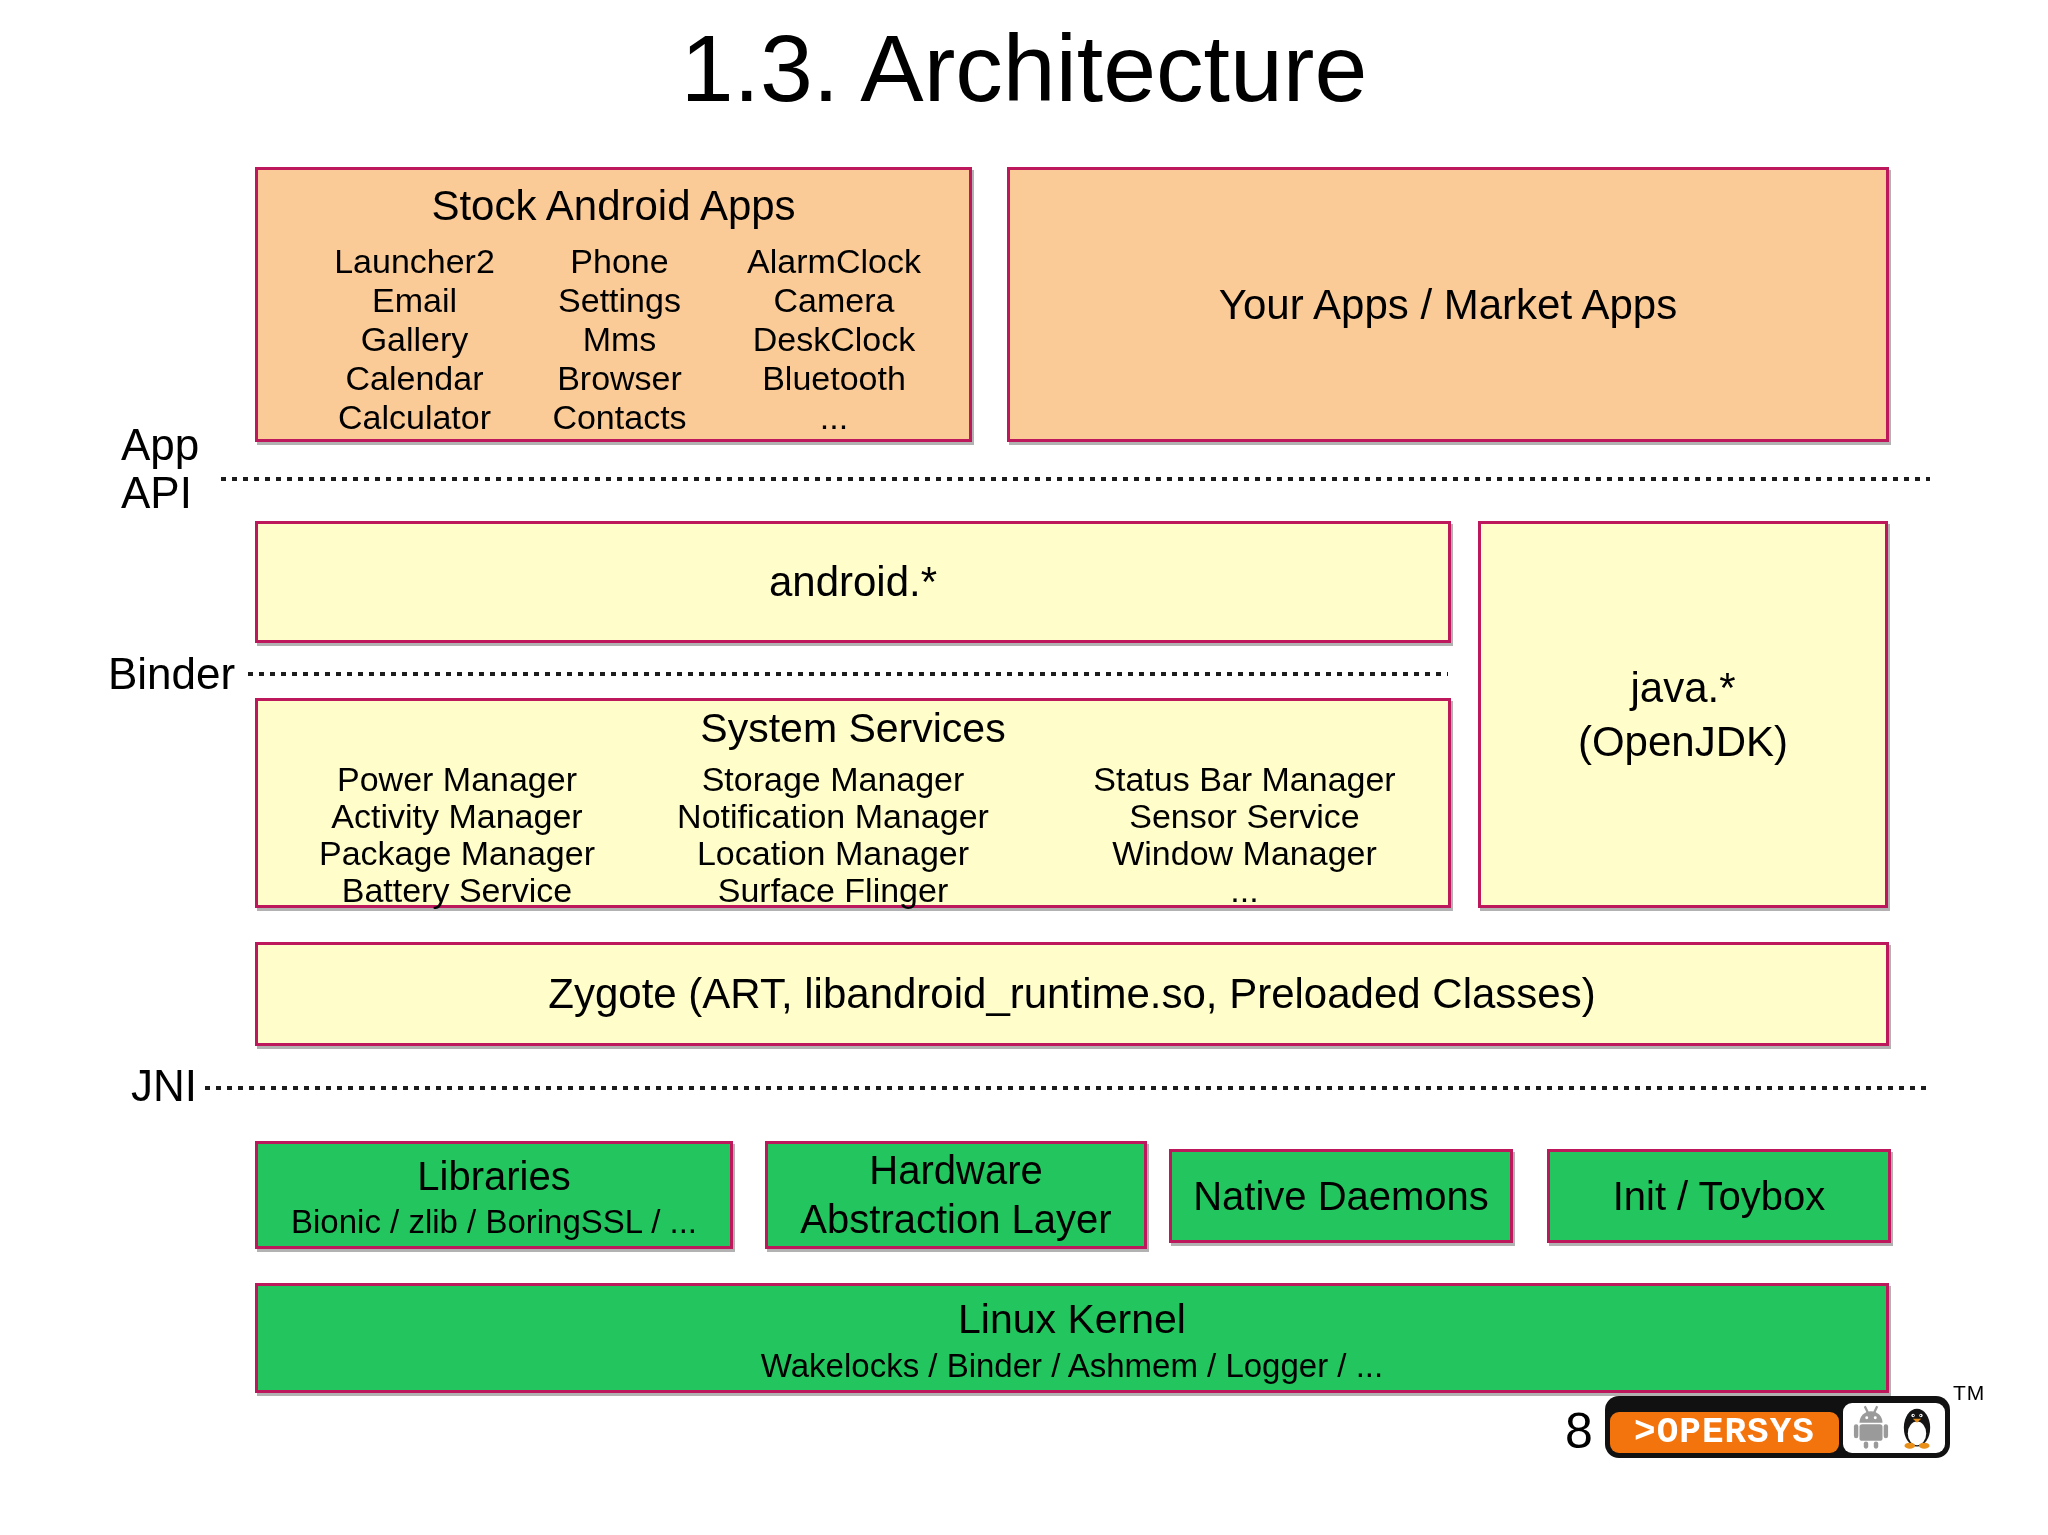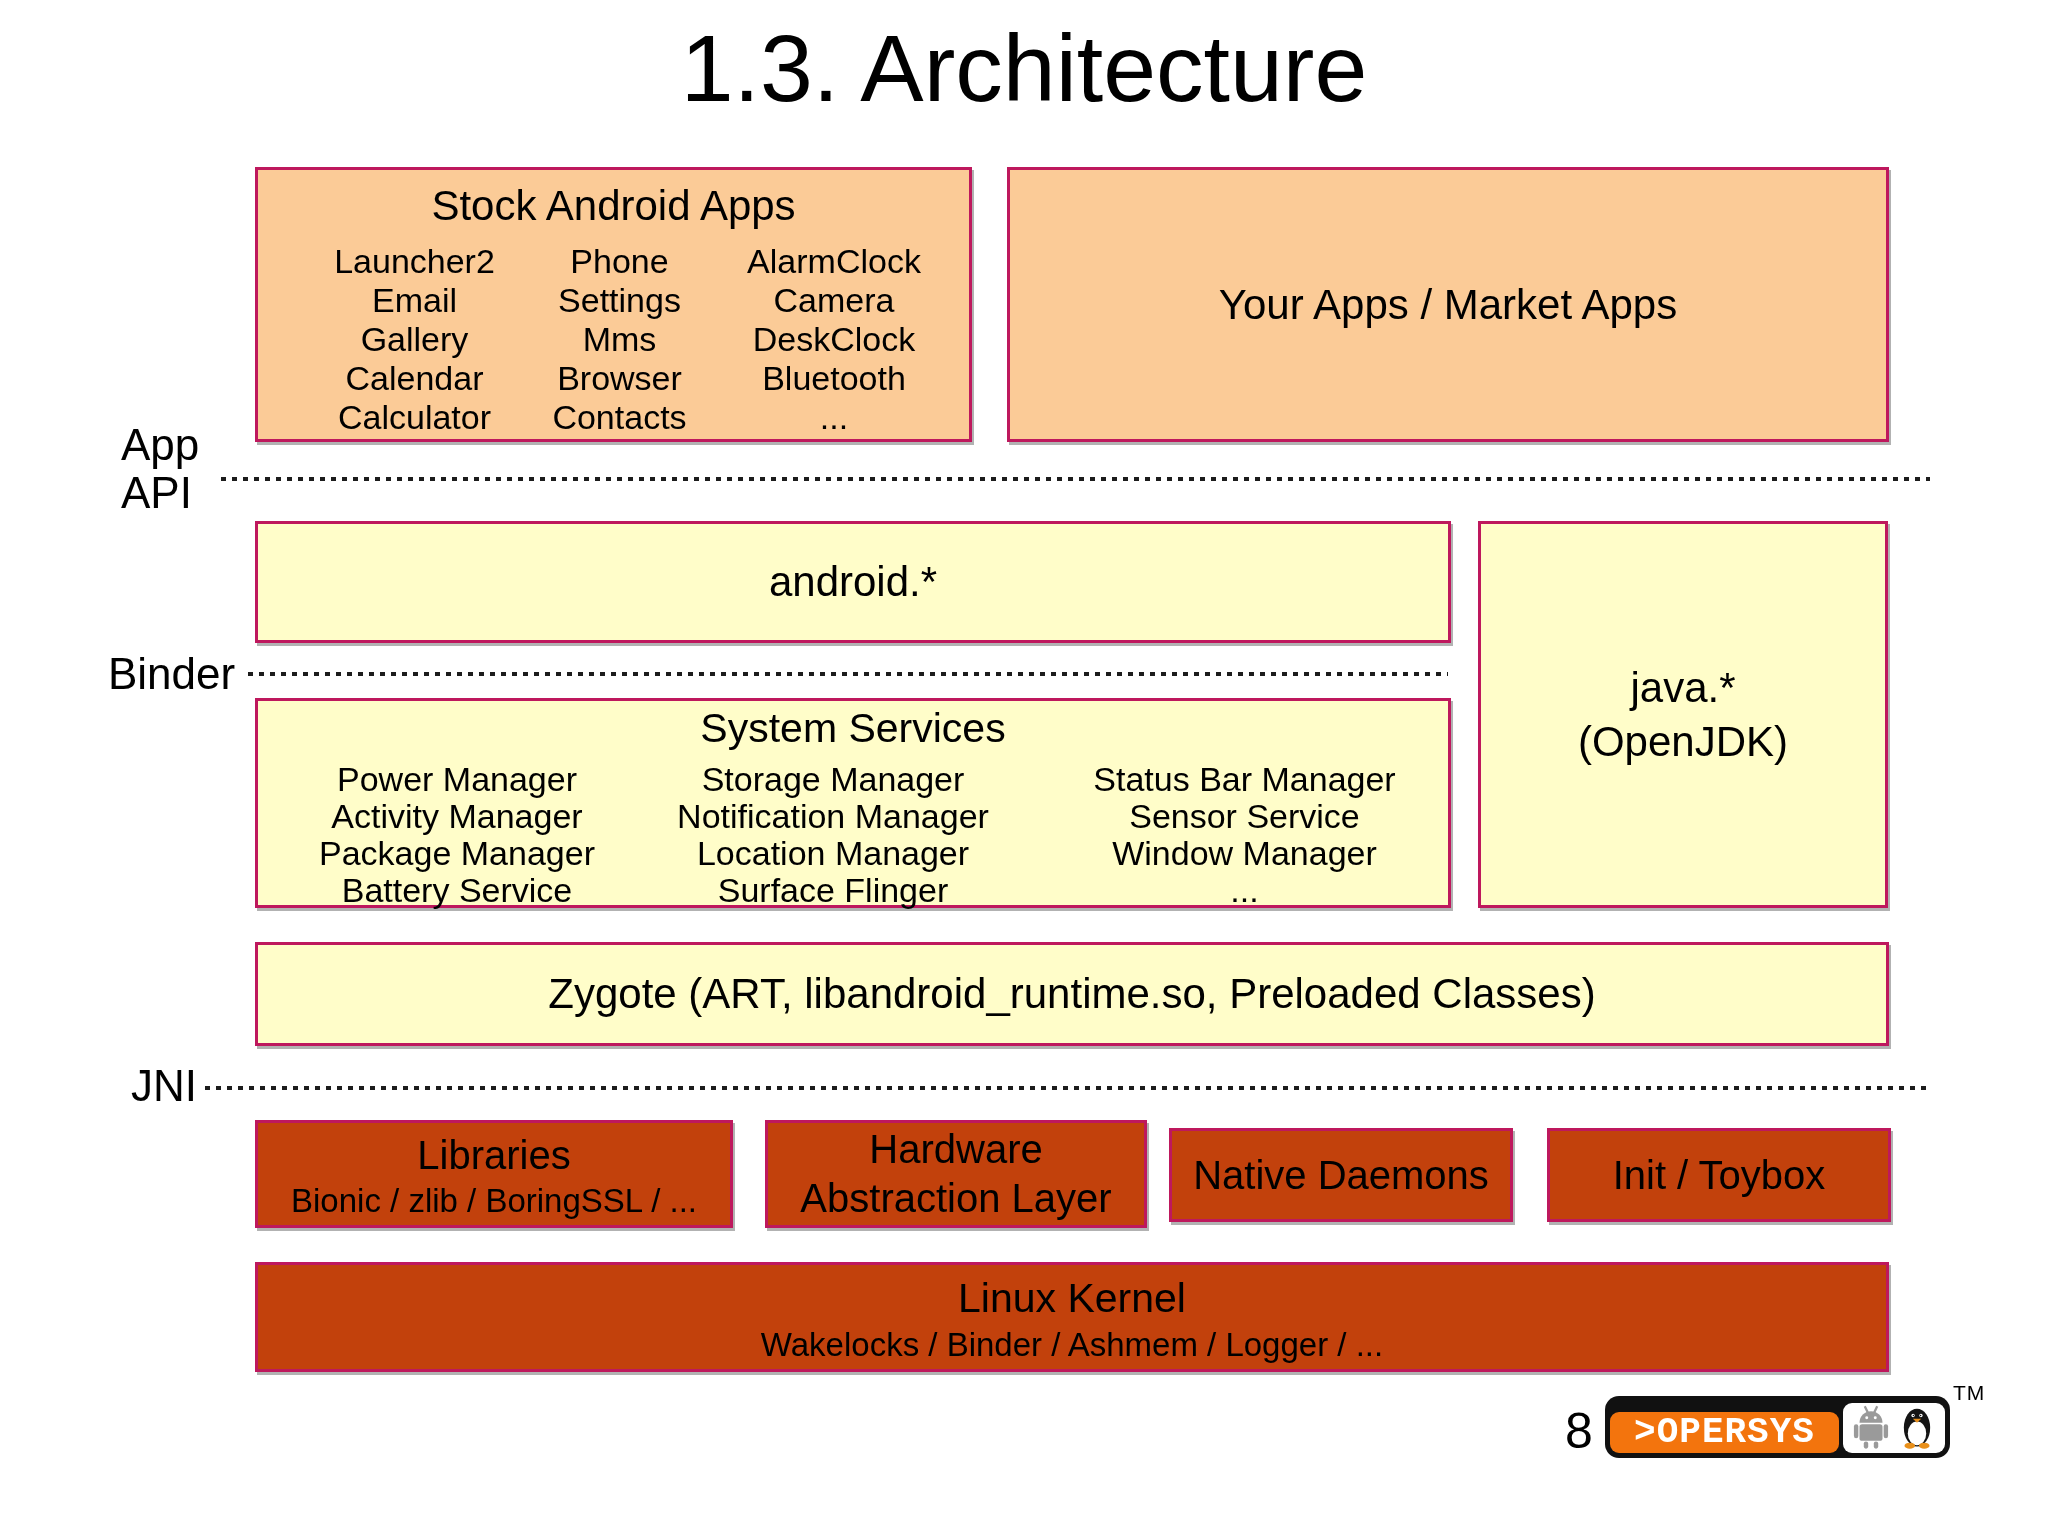--- a/index.html
+++ b/index.html
@@ -23,21 +23,21 @@
     letter-spacing: 0px;
   }
   .box {
     position: absolute;
     box-sizing: border-box;
     border: 3px solid #be185d;
     box-shadow: 2px 3px 0 rgba(0,0,0,0.30);
   }
   .orange { background: #FBCB97; }
   .yellow { background: #FFFDC9; }
-  .gray   { background: #c2410c; }
+  .gray   { background: #22c55e; margin-top: 21px; }
 
   .box-heading {
     text-align: center;
     font-size: 42px;
     line-height: 50px;
   }
   .center-flex {
     display: flex;
     align-items: center;
     justify-content: center;

